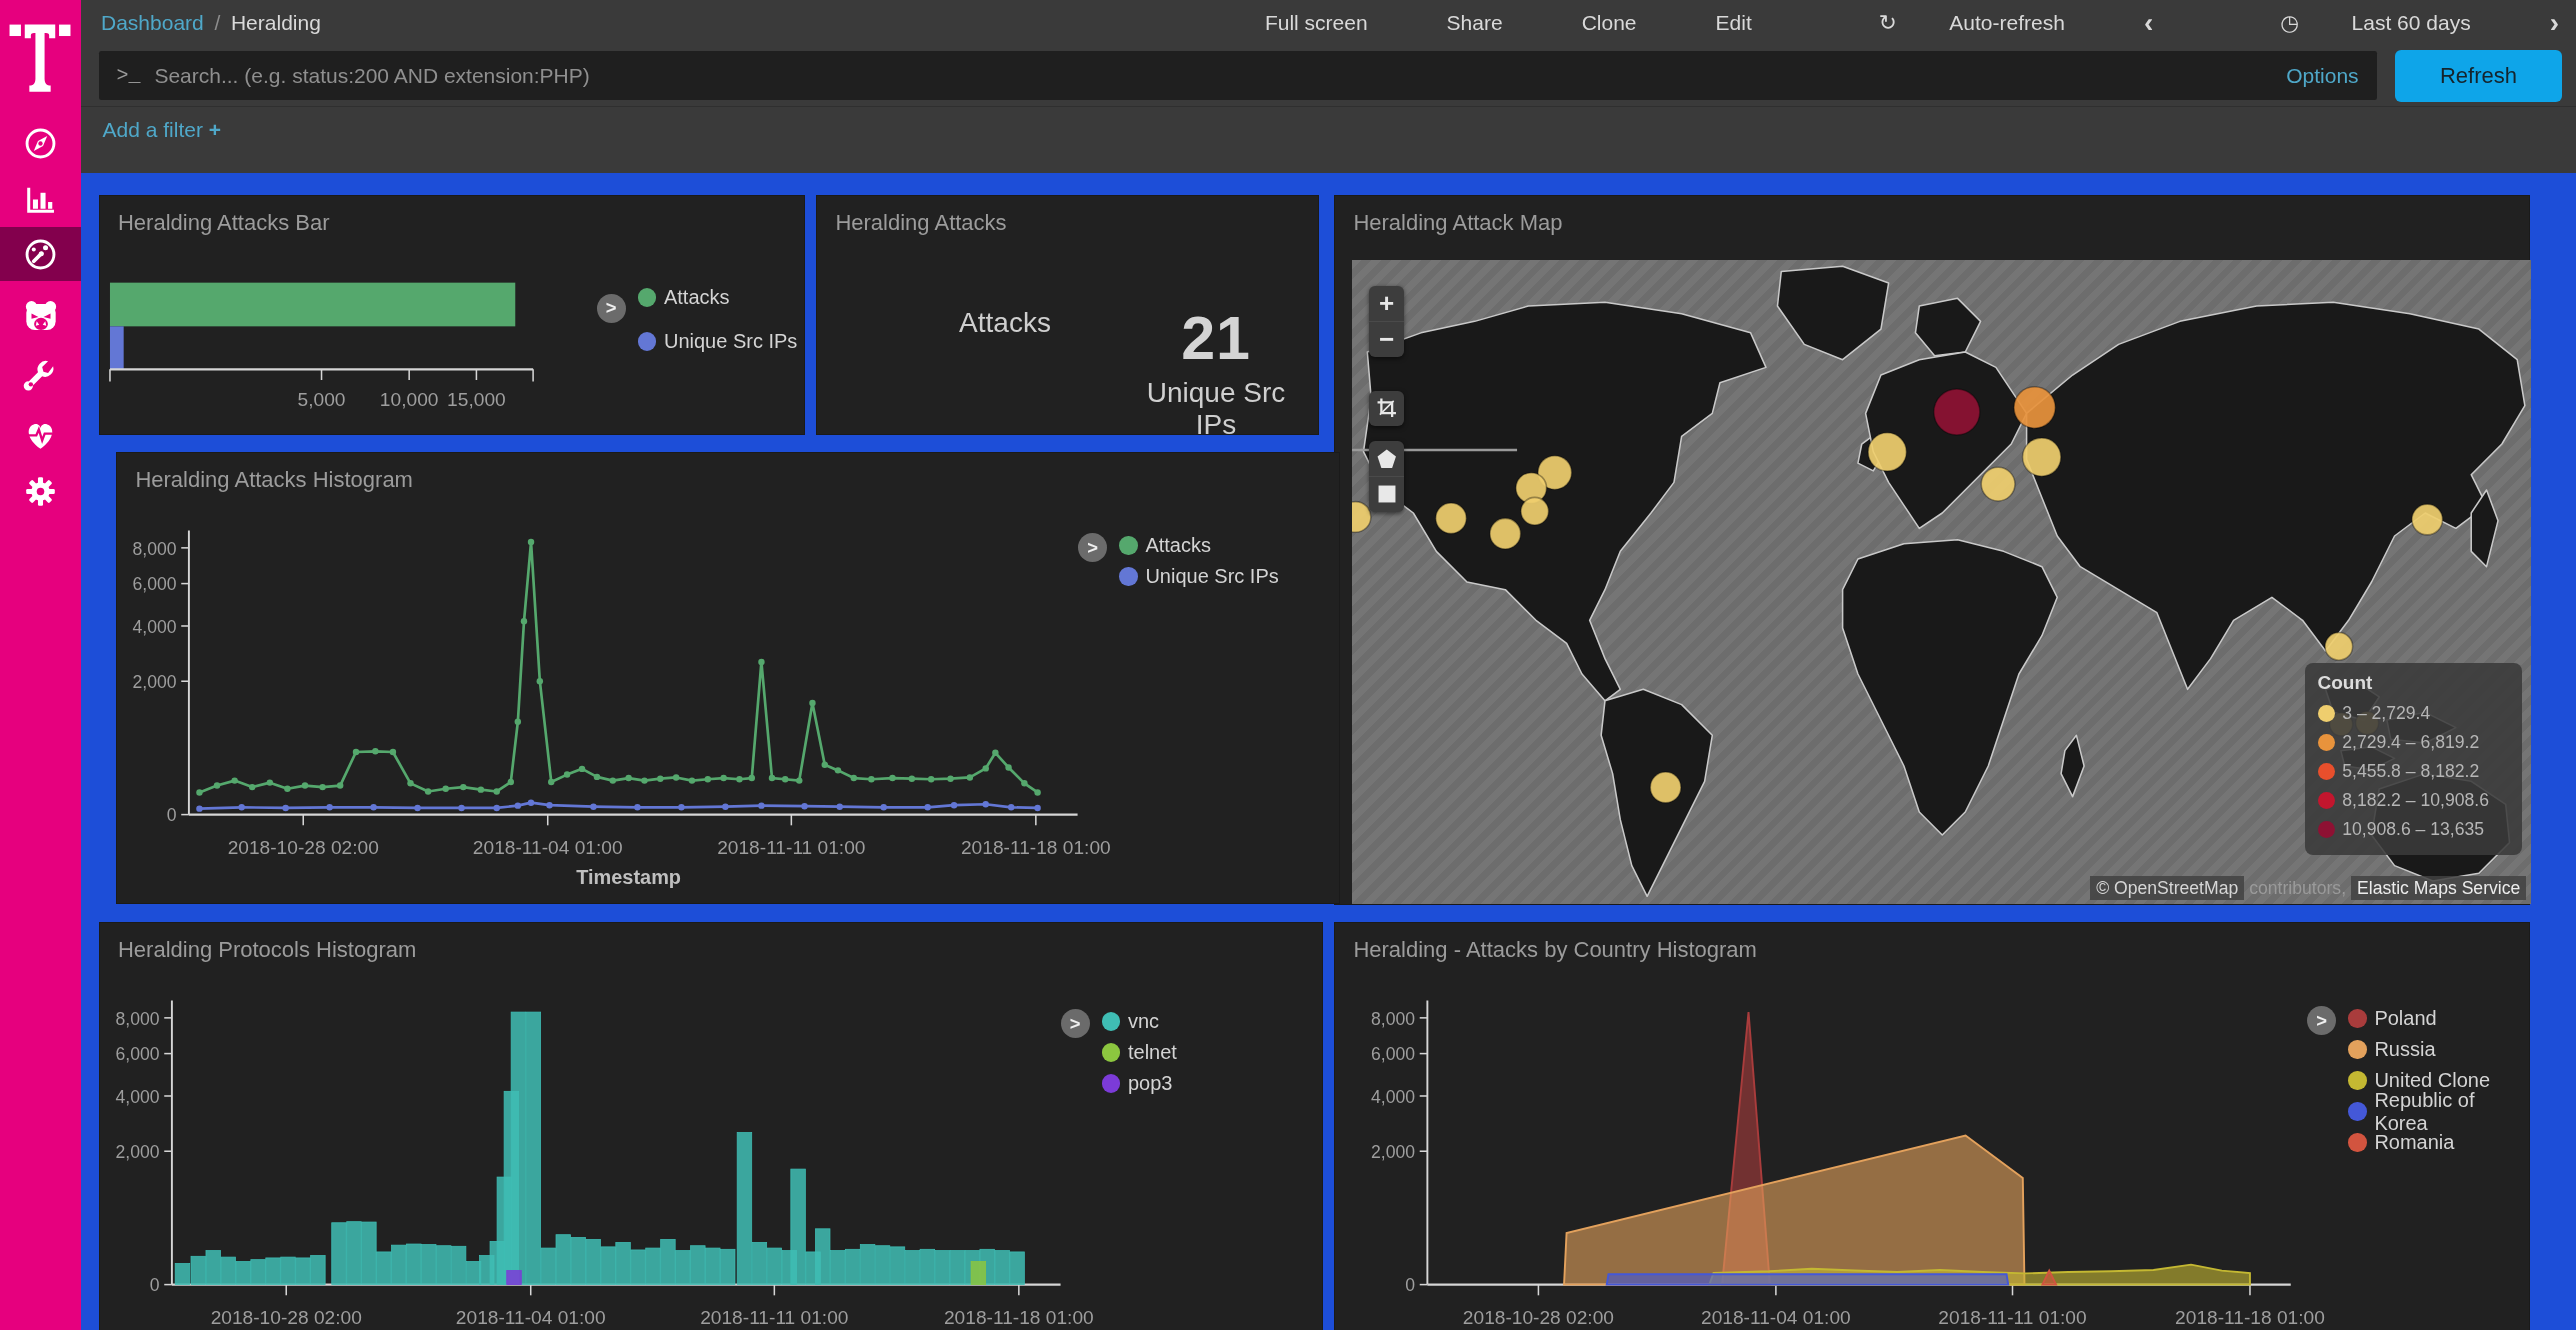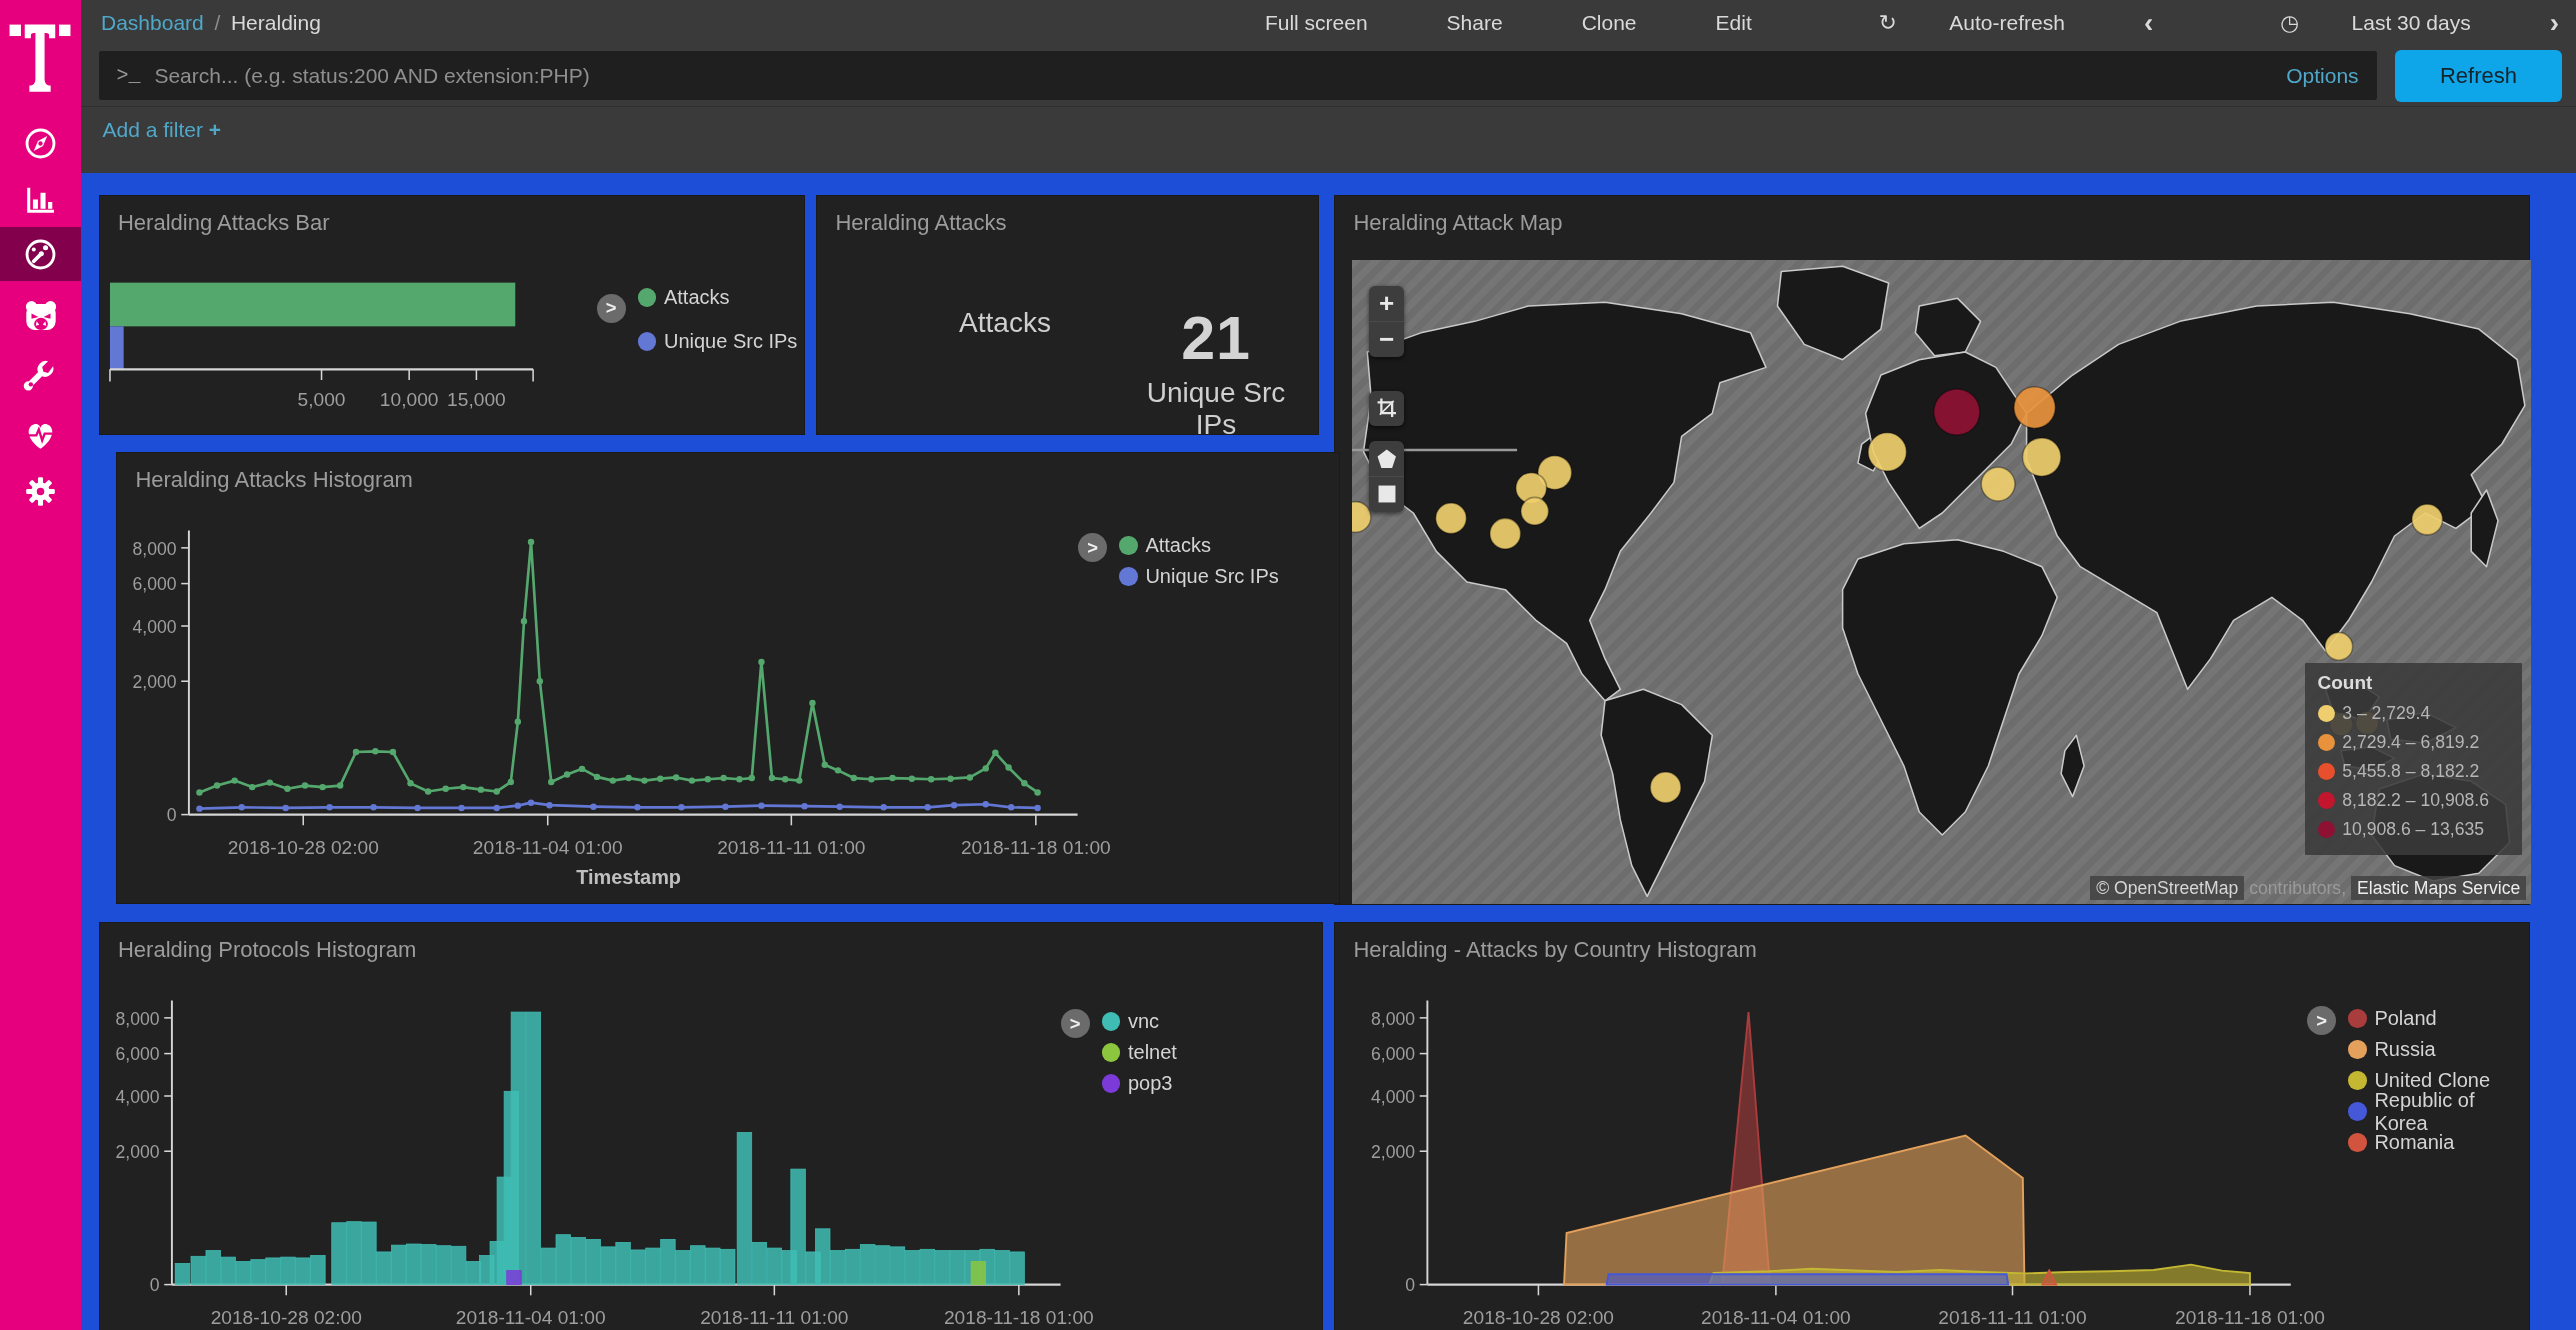--- a/index.html
+++ b/index.html
@@ -45,21 +45,21 @@
   .metric-col{position:absolute;text-align:center;color:#d4d4d4;}
   .metric-value{font-size:61px;font-weight:bold;letter-spacing:0.8px;}
   .metric-label{font-size:28px;margin-top:4.6px;color:#cfcfcf;}
   
   .mapwrap{position:absolute;left:17px;top:64px;width:1179px;height:644px;overflow:hidden;
     background:repeating-linear-gradient(135deg,#757575 0 7px,#6d6d6d 7px 14px);}
   .map-controls{position:absolute;left:17px;z-index:4;width:35px;}
   .mc-group{background:#3d3d3d;border-radius:6.1px;overflow:hidden;box-shadow:0 1.5px 4.6px rgba(0,0,0,.5);margin-bottom:14px;}
   .mc-btn{width:35px;height:35px;display:flex;align-items:center;justify-content:center;color:#e8e8e8;font-size:26px;font-weight:bold;border-bottom:0.8px solid #4a4a4a;cursor:pointer;}
   .mc-btn:last-child{border-bottom:none;}
-  .map-legend{position:absolute;right:9.2px;bottom:49px;width:192px;background:rgba(58,58,58,.88);border-radius:1px;padding:9.2px 12.3px 10.7px;z-index:4;}
+  .map-legend{position:absolute;right:9.2px;bottom:49px;width:192px;background:rgba(58,58,58,.88);border-radius:8px;padding:9.2px 12.3px 10.7px;z-index:4;}
   .map-legend h4{margin:0 0 4.6px;color:#dcdcdc;font-size:19px;}
   .ml-item{display:flex;align-items:center;gap:7.7px;color:#b6b6b6;font-size:17.6px;line-height:29px;}
   .ml-dot{width:17px;height:17px;border-radius:50%;flex:0 0 auto;}
   .map-attrib{position:absolute;right:4.6px;bottom:4.6px;z-index:4;font-size:17.6px;color:#9a9a9a;white-space:nowrap;}
   .map-attrib .chipbox{background:rgba(66,66,66,.85);color:#d6d6d6;padding:2.3px 6.1px;}
   .map-attrib .chipbox2{background:rgba(66,66,66,.85);color:#ececec;padding:2.3px 6.1px;}
 </style>
 </head>
 <body>
 
@@ -157,21 +157,21 @@
     <span class="crumb-sep">/</span>
     <span class="crumb-cur">Heralding</span>
   </div>
   <div class="top-actions">
     <span>Full screen</span>
     <span>Share</span>
     <span>Clone</span>
     <span>Edit</span>
     <span><span class="icon-inline">↻</span><span>Auto-refresh</span></span>
     <span class="chev">‹</span>
-    <span><span class="icon-inline">◷</span><span>Last 30 days</span></span>
+    <span><span class="icon-inline">◷</span><span>Last 60 days</span></span>
     <span class="chev">›</span>
   </div>
 </header>
 
 <div class="search-row">
   <div class="search-box">
     <span class="prompt">&gt;_</span>
     <span class="placeholder">Search... (e.g. status:200 AND extension:PHP)</span>
     <span class="options">Options</span>
   </div>

